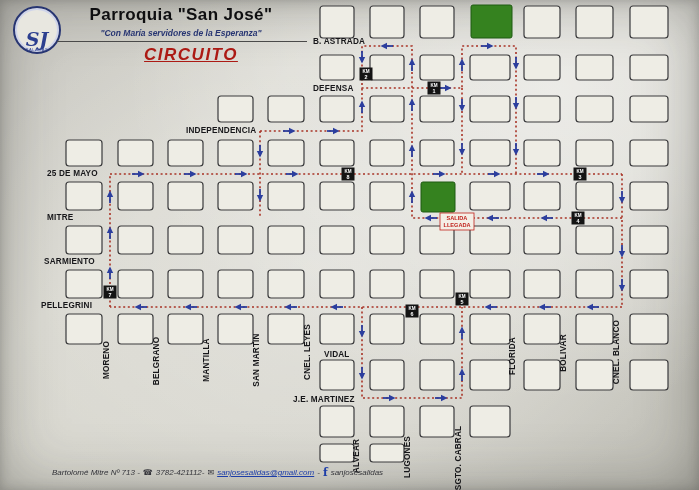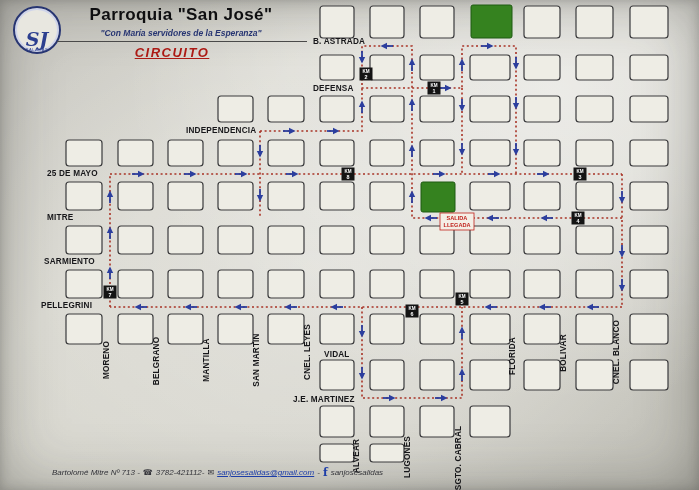--- a/index.html
+++ b/index.html
@@ -6,21 +6,21 @@
   #photo{position:relative;width:699px;height:490px;overflow:hidden;
     background:
       radial-gradient(ellipse at 80% 18%, rgba(255,255,255,.50), rgba(255,255,255,0) 55%),
       radial-gradient(ellipse at 45% 55%, rgba(255,255,255,.28), rgba(255,255,255,0) 75%),
       linear-gradient(135deg,#c6c5bf,#d9d8d0 30%,#d6d5cd 68%,#bdbcb4);
     box-shadow: inset 0 0 60px rgba(40,40,35,.35), inset 0 0 12px rgba(40,40,35,.25);}
   .hdr{position:absolute;z-index:3;}
   #title{left:58px;top:5px;width:246px;text-align:center;font-weight:700;font-size:17px;letter-spacing:.4px;color:#0e0e10;}
   #subtitle{left:58px;top:28px;width:246px;text-align:center;font-style:italic;font-weight:600;font-size:8.5px;color:#273572;}
   #rule{left:57px;top:41px;width:250px;height:1px;background:#4a4a4a;}
-  #circuito{left:49px;top:45px;width:246px;text-align:center;font-weight:700;font-style:italic;font-size:13px;letter-spacing:1.5px;color:#ac1a14;text-decoration:underline;}
+  #circuito{left:68px;top:45px;width:246px;text-align:center;font-weight:700;font-style:italic;font-size:17px;letter-spacing:1.5px;color:#ac1a14;text-decoration:underline;}
   #routetitle{left:6px;top:57px;width:334px;text-align:center;font-weight:700;font-style:italic;font-size:15.5px;letter-spacing:.4px;color:#b01d16;}
   #logo{left:13px;top:6px;width:44px;height:44px;border-radius:50%;border:2px solid #273572;background:#e8e7e0;
     display:flex;flex-direction:column;align-items:center;justify-content:flex-end;box-shadow:inset 0 0 0 2px #cfd4ea;}
   #logo .mono{font-family:"DejaVu Serif",serif;font-style:italic;font-weight:700;font-size:19px;color:#2c3f8f;line-height:16px;}
   #logo .sub{font-size:4px;letter-spacing:.6px;color:#2c3f8f;}
   #map{position:absolute;left:0;top:0;z-index:2;}
   #footer{position:absolute;z-index:3;left:16px;top:466px;width:670px;font-size:8px;color:#34343a;display:flex;align-items:center;gap:3px;font-style:italic;margin-left:36px;}
   #footer .eml{color:#1d3da8;text-decoration:underline;font-weight:400;}
   #footer .fb{font-family:"DejaVu Serif",serif;font-weight:700;font-size:11px;color:#1d3da8;font-style:normal;}
   #footer .ic{font-style:normal;font-size:8px;}

